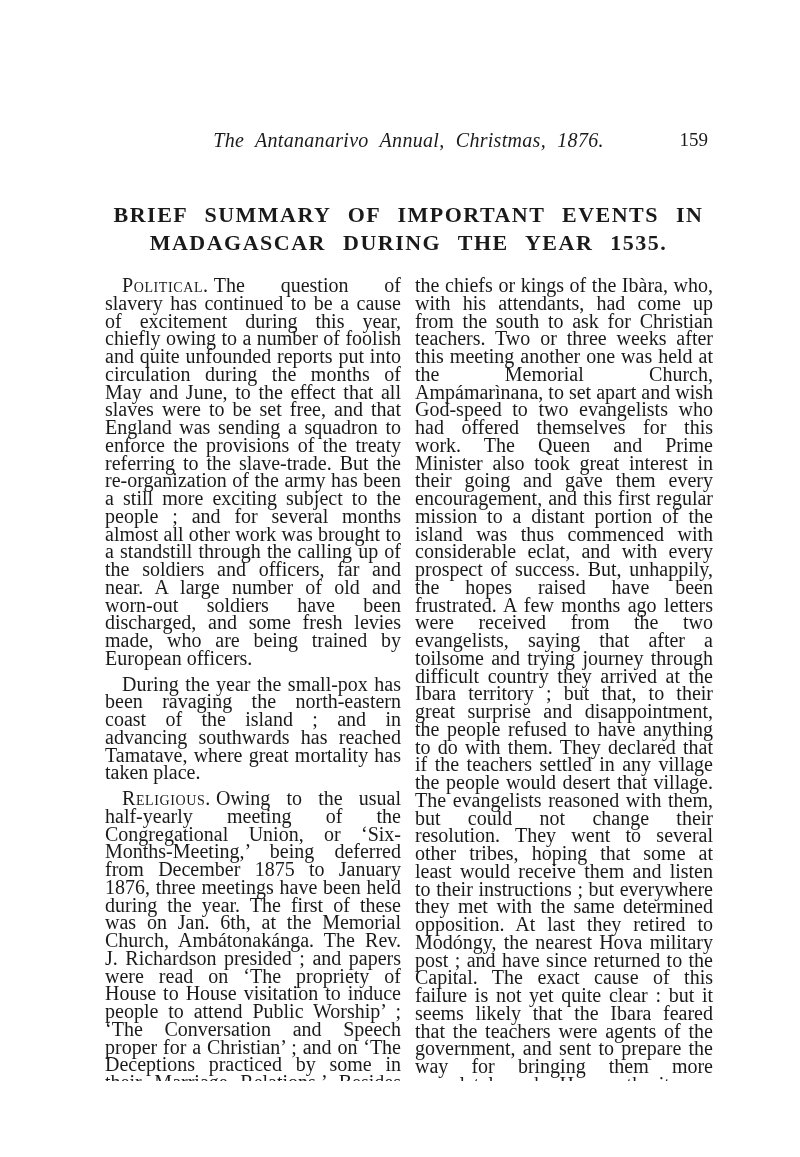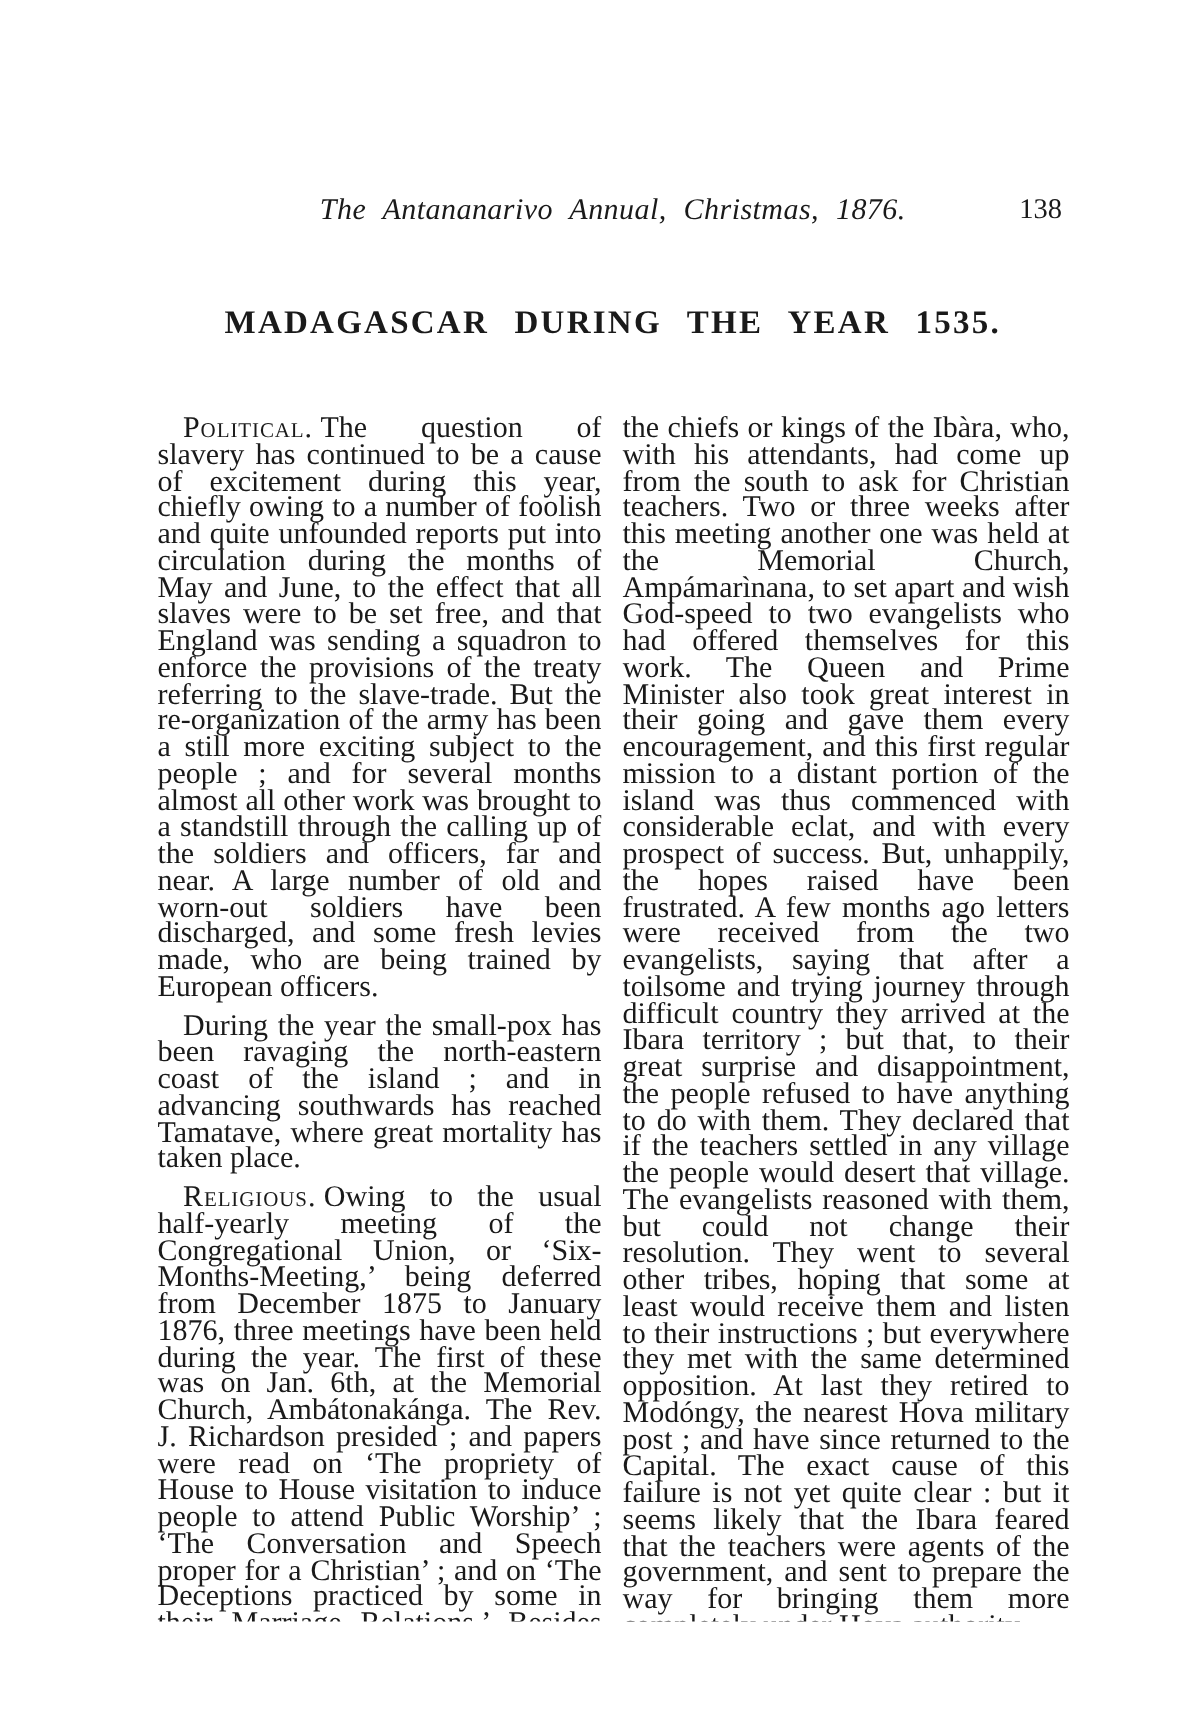--- a/index.html
+++ b/index.html
@@ -65,24 +65,25 @@
   }
   .italic { }
 </style>
 </head>
 <body>
 
 <div class="page">
 
   <div class="running-header">
     <div class="journal-title">The Antananarivo Annual, Christmas, 1876.</div>
-    <div class="page-number">138</div>
+    <div class="page-number">159</div>
   </div>
 
   <h1 class="article-heading">
+    <span class="heading-line">BRIEF SUMMARY OF IMPORTANT EVENTS IN</span>
     <span class="heading-line">MADAGASCAR DURING THE YEAR 1535.</span>
   </h1>
 
   <div class="column column-left">
     <p class="para indent"><span class="lead">Political.</span><span>The question of slavery has continued to be a cause of excitement during this year, chiefly owing to a number of foolish and quite unfounded reports put into circulation during the months of May and June, to the effect that all slaves were to be set free, and that England was sending a squadron to enforce the provisions of the treaty referring to the slave-trade. But the re-organization of the army has been a still more exciting subject to the people ; and for several months almost all other work was brought to a standstill through the calling up of the soldiers and officers, far and near. A large number of old and worn-out soldiers have been discharged, and some fresh levies made, who are being trained by European officers.</span></p>
     <p class="para indent"><span>During the year the small-pox has been ravaging the north-eastern coast of the island ; and in advancing southwards has reached Tamatave, where great mortality has taken place.</span></p>
     <p class="para indent"><span class="lead">Religious.</span><span>Owing to the usual half-yearly meeting of the Congregational Union, or ‘Six-Months-Meeting,’ being deferred from December 1875 to January 1876, three meetings have been held during the year. The first of these was on Jan. 6th, at the Memorial Church, Ambátonakánga. The Rev. J. Richardson presided ; and papers were read on ‘The propriety of House to House visitation to induce people to attend Public Worship’ ; ‘The Conversation and Speech proper for a Christian’ ; and on ‘The Deceptions practiced by some in their Marriage Relations.’ Besides the usual discussions, unusual interest was given to this meeting by the presence of Itsikòra, the son of one of</span></p>
   </div>
 
   <div class="column column-right">

